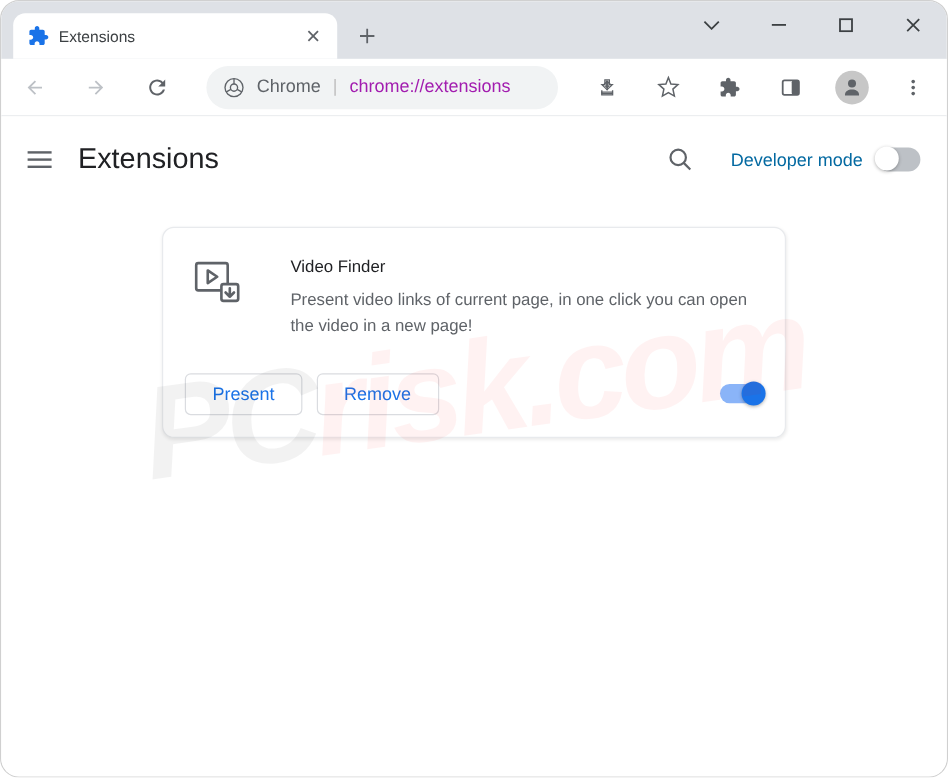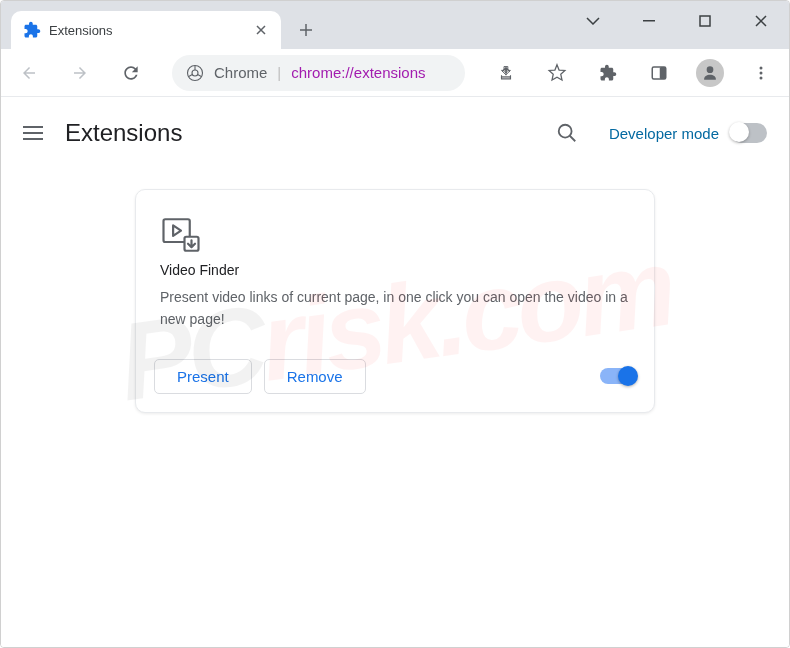--- a/index.html
+++ b/index.html
@@ -9,21 +9,21 @@
       height: 648px;
       background: #fff;
       overflow: hidden;
       position: relative;
     }
     .window {
       width: 100%;
       height: 100%;
       background: #fff;
       border: 1px solid #d0d0d0;
-      border-radius: 4px;
+      border-radius: 16px;
       overflow: hidden;
     }
     .tab-strip {
       height: 48px;
       background: #dee1e6;
       display: flex;
       align-items: flex-end;
       padding-left: 10px;
       position: relative;
     }
@@ -227,22 +227,21 @@
       width: 520px;
       background: #fff;
       border: 1px solid #e8eaed;
       border-radius: 10px;
       box-shadow: 0 1px 3px rgba(0,0,0,0.08);
       overflow: hidden;
     }
     .ext-body {
       display: flex;
       padding: 24px 24px 16px 24px;
-      gap: 6px;
-      flex-direction: column;
+      gap: 40px;
     }
     .ext-icon {
       width: 42px;
       height: 42px;
       flex-shrink: 0;
     }
     .ext-info {
       flex: 1;
     }
     .ext-name {

